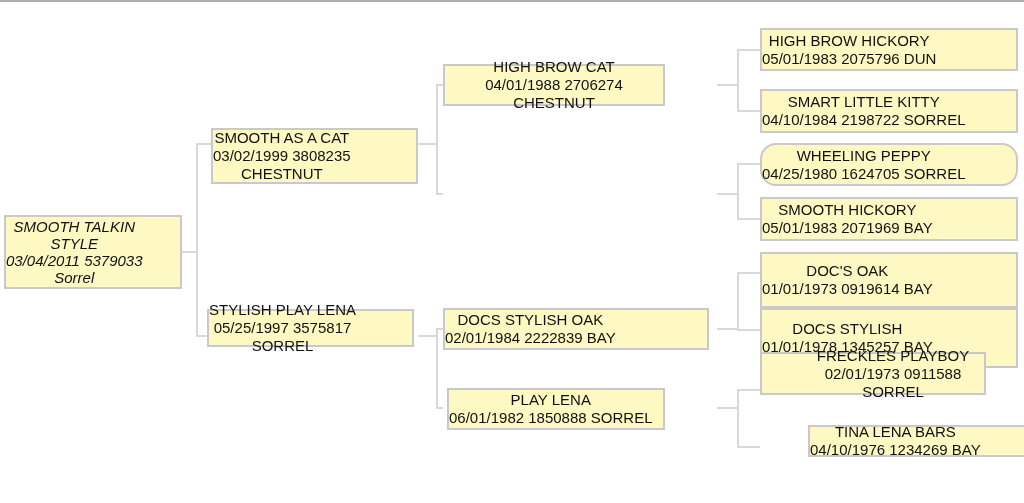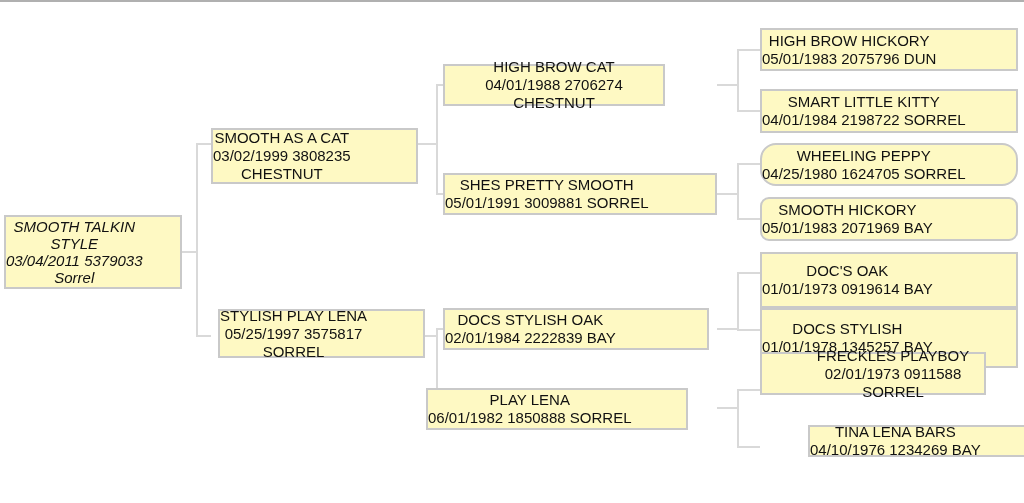--- a/index.html
+++ b/index.html
@@ -62,56 +62,52 @@
 STYLE
 03/04/2011 5379033
 Sorrel</div>
   </div>
 
   <div class="node" style="left:211px;top:128px;width:207px;height:56px;">
     <div class="node-text">SMOOTH AS A CAT
 03/02/1999 3808235
 CHESTNUT</div>
   </div>
-  <div class="node" style="left:218px;top:309px;width:207px;height:49px;">
+  <div class="node" style="left:207px;top:309px;width:207px;height:38px;">
     <div class="node-text">STYLISH PLAY LENA
 05/25/1997 3575817
 SORREL</div>
   </div>
 
   <div class="node" style="left:443px;top:64px;width:222px;height:42px;">
     <div class="node-text">HIGH BROW CAT
 04/01/1988 2706274 CHESTNUT</div>
   </div>
-  <div class="node" style="left:443px;top:173px;width:274px;height:42px;">
-    <div class="node-text">SHES PRETTY SMOOTH
-05/01/1991 3009881 SORREL</div>
-  </div>
   <div class="node" style="left:443px;top:308px;width:266px;height:42px;">
     <div class="node-text">DOCS STYLISH OAK
 02/01/1984 2222839 BAY</div>
   </div>
-  <div class="node" style="left:426px;top:388px;width:262px;height:42px;">
+  <div class="node" style="left:447px;top:388px;width:218px;height:42px;">
     <div class="node-text">PLAY LENA
 06/01/1982 1850888 SORREL</div>
   </div>
 
   <div class="node" style="left:760px;top:28px;width:258px;height:43px;">
     <div class="node-text">HIGH BROW HICKORY
 05/01/1983 2075796 DUN</div>
   </div>
   <div class="node" style="left:760px;top:89px;width:258px;height:44px;">
     <div class="node-text">SMART LITTLE KITTY
-04/01/1984 2198722 SORREL</div>
+04/10/1984 2198722 SORREL</div>
   </div>
   <div class="node" style="left:760px;top:143px;width:258px;height:43px;border-radius:16px;">
     <div class="node-text">WHEELING PEPPY
 04/25/1980 1624705 SORREL</div>
   </div>
-  <div class="node" style="left:760px;top:197px;width:258px;height:44px;border-radius:9px;">
+  <div class="node" style="left:760px;top:197px;width:258px;height:44px;">
     <div class="node-text">SMOOTH HICKORY
 05/01/1983 2071969 BAY</div>
   </div>
   <div class="node" style="left:760px;top:252px;width:258px;height:56px;">
     <div class="node-text">DOC'S OAK
 01/01/1973 0919614 BAY</div>
   </div>
   <div class="node" style="left:760px;top:308px;width:258px;height:60px;">
     <div class="node-text">DOCS STYLISH
 01/01/1978 1345257 BAY</div>

